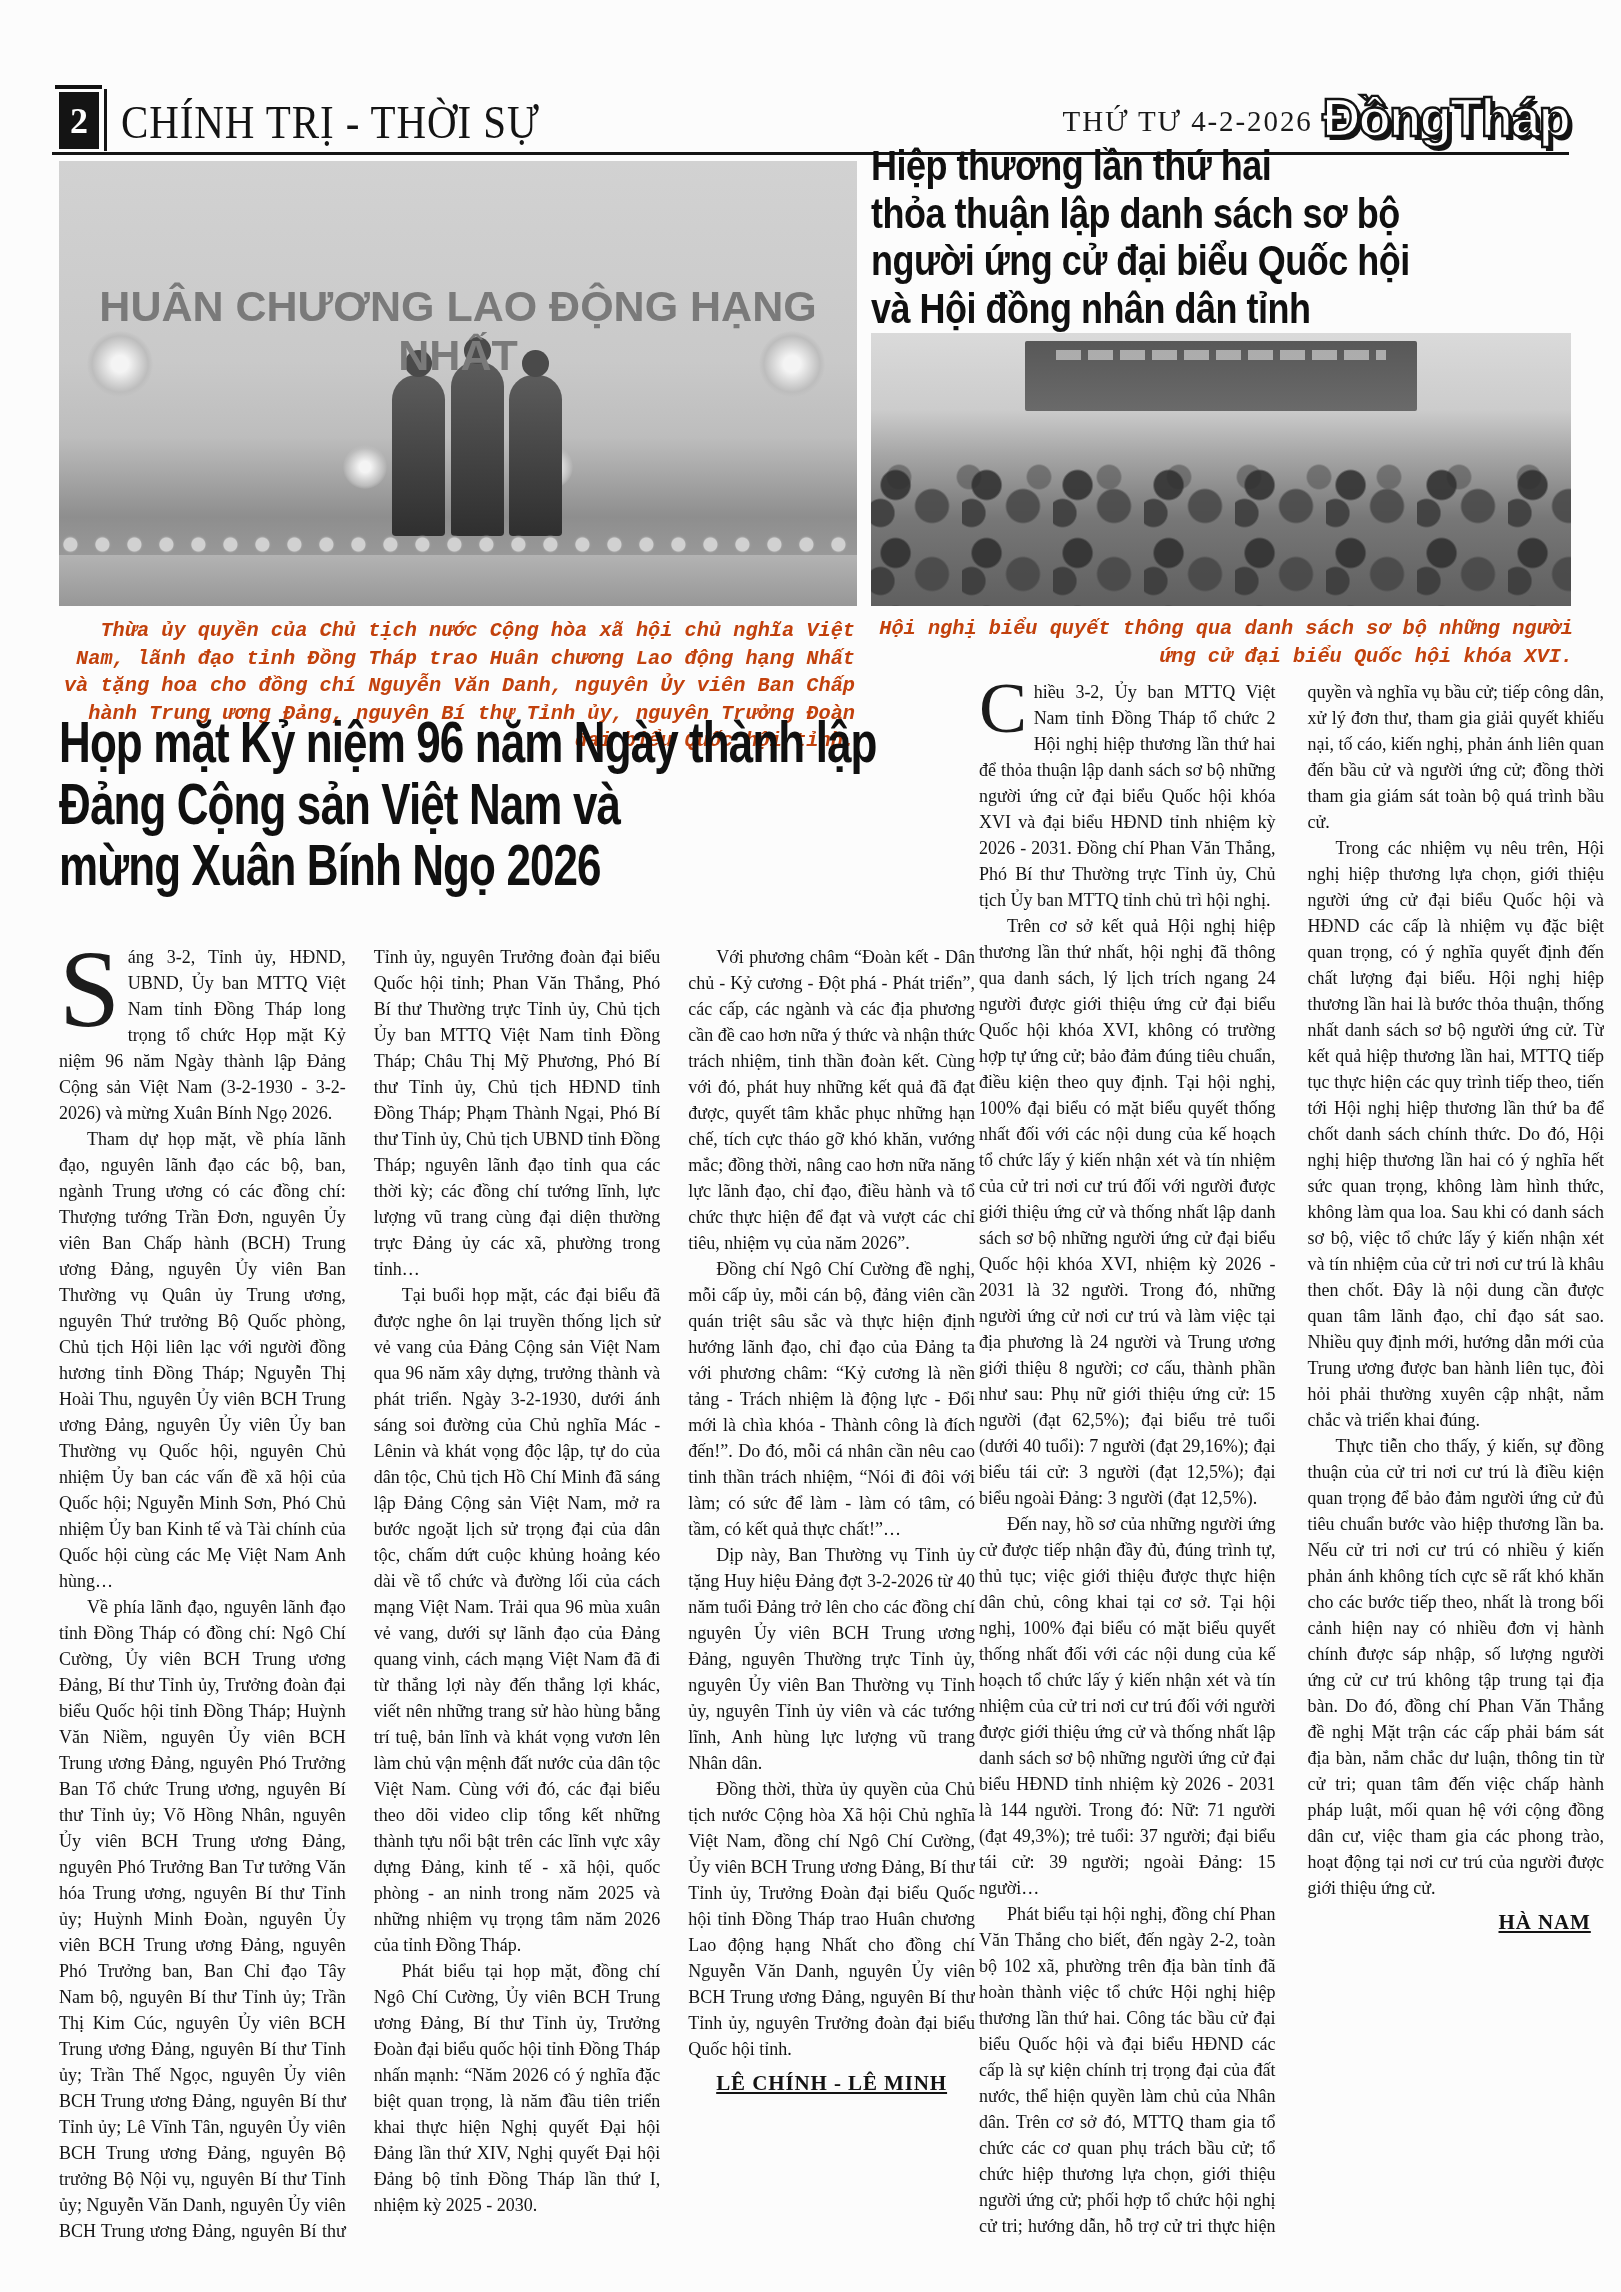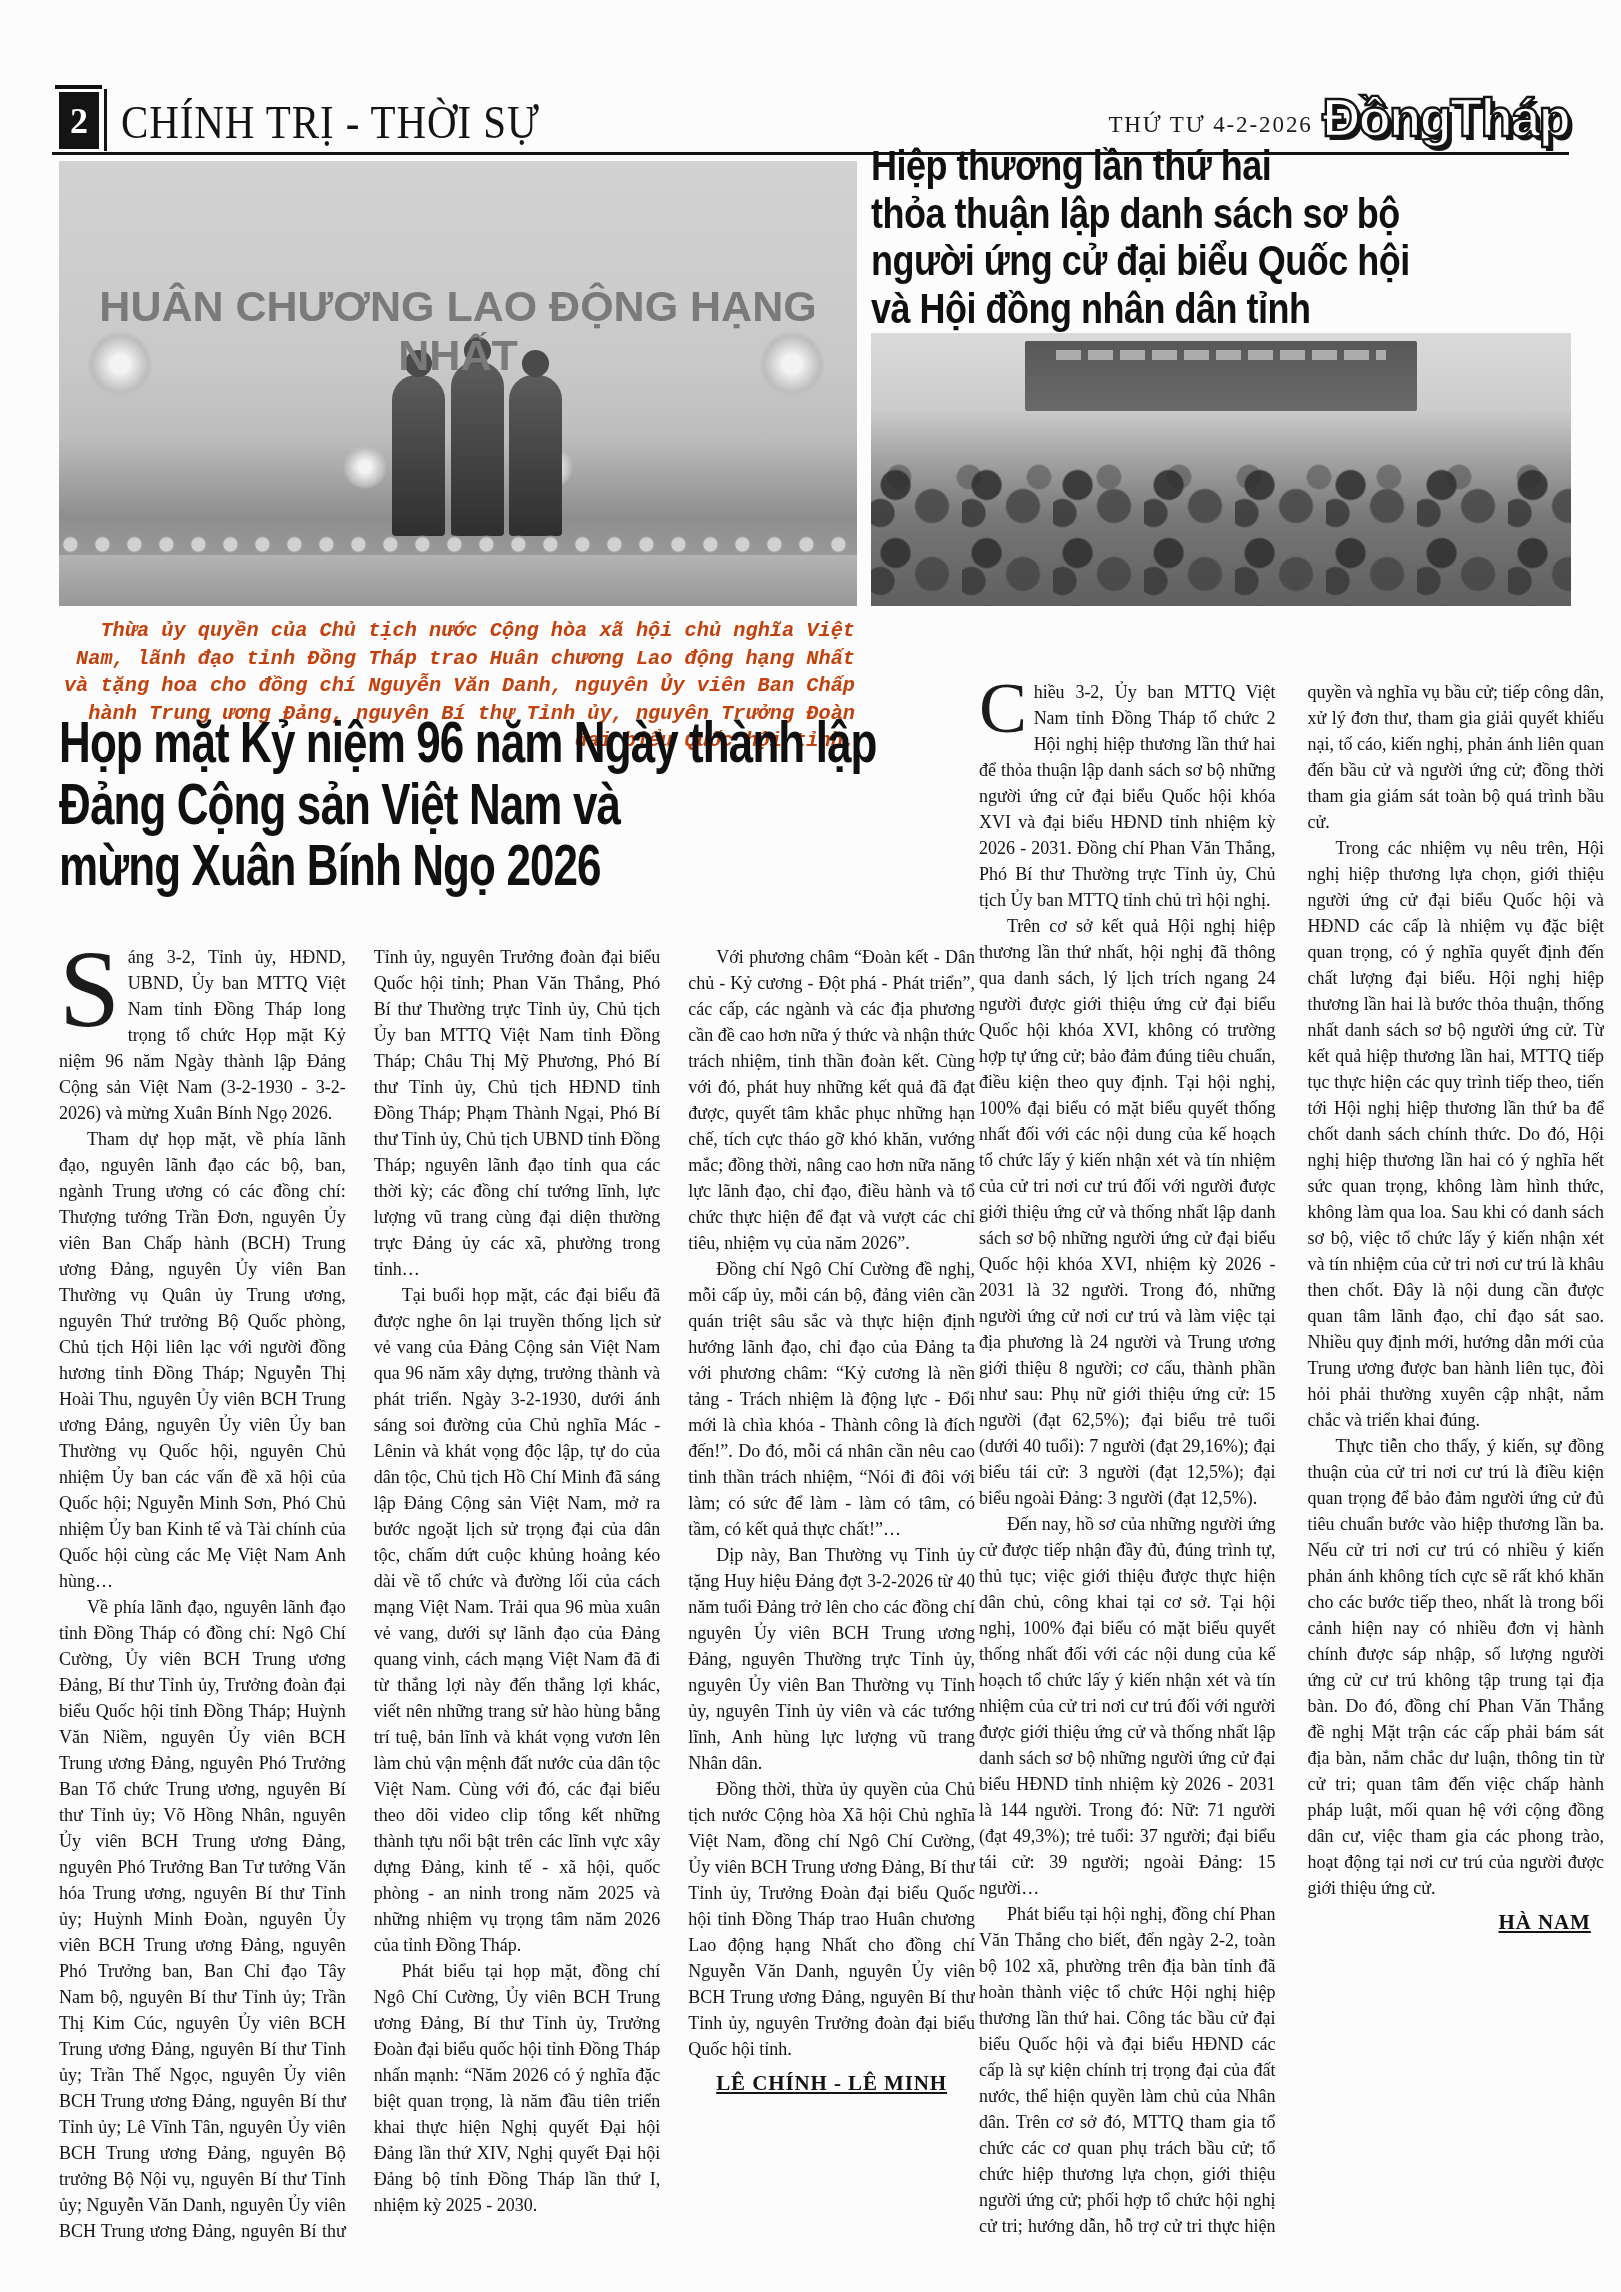--- a/index.html
+++ b/index.html
@@ -7,21 +7,21 @@
         font-family:"Liberation Serif",serif;color:#161616;}
 
   
   .pagenum-topline{position:absolute;left:55px;top:85px;width:47px;height:3.8px;background:#111;}
   .pagenum-box{position:absolute;left:59px;top:92px;width:40px;height:57px;background:#141414;
                color:#fff;font-size:36px;font-weight:bold;display:flex;align-items:center;justify-content:center;}
   .pagenum-vline{position:absolute;left:104px;top:89px;width:2.8px;height:62px;background:#141414;}
   .section-title{position:absolute;left:121px;top:95px;font-family:"Liberation Serif",serif;
                  font-size:41px;letter-spacing:0.9px;color:#141414;transform:scaleY(1.12);transform-origin:left top;white-space:nowrap;}
   .header-right{position:absolute;right:52px;top:91px;display:flex;align-items:flex-end;gap:9.5px;}
-  .header-date{font-family:"Liberation Serif",serif;font-size:23px;letter-spacing:1.9px;color:#1a1a1a;padding-bottom:5.7px;white-space:nowrap;}
+  .header-date{font-family:"Liberation Serif",serif;font-size:29px;letter-spacing:1.9px;color:#1a1a1a;padding-bottom:5.7px;white-space:nowrap;}
   .masthead{font-family:"Liberation Sans",sans-serif;font-size:53px;font-weight:bold;letter-spacing:-1.9px;
             color:#fff;-webkit-text-stroke:2.4px #141414;text-shadow:3.8px 3.8px 0 #141414;line-height:1;white-space:nowrap;}
   .header-rule{position:absolute;left:52px;top:152px;width:1517px;height:2.8px;background:#141414;}
 
   
   .photo{position:absolute;overflow:hidden;}
   .photo-left{left:59px;top:161px;width:798px;height:445px;
     background:linear-gradient(180deg,#d2d2d2 0%,#c9c9c9 45%,#bdbdbd 62%,#8e8e8e 80%,#a6a6a6 100%);}
   .photo-left .light{position:absolute;width:66px;height:66px;border-radius:50%;
     background:radial-gradient(circle,#f4f4f4 0 18%,#bdbdbd 60%,transparent 72%);}
@@ -140,20 +140,21 @@
 và Hội đồng nhân dân tỉnh</h1>
 
   <div class="photo photo-right">
     <div class="banner">
         <div class="banner-inner"></div>
       </div>
     <div class="crowd2"></div>
     <div class="crowd"></div>
   </div>
 
+  <div class="caption caption-right">Hội nghị biểu quyết thông qua danh sách sơ bộ những người ứng cử đại biểu Quốc hội khóa XVI.</div>
 
   <div class="body-flow body-right">
     <p class="para first"><span class="dropcap dropcap-right">C</span><span>hiều 3-2, Ủy ban MTTQ Việt Nam tỉnh Đồng Tháp tổ chức 2 Hội nghị hiệp thương lần thứ hai để thỏa thuận lập danh sách sơ bộ những người ứng cử đại biểu Quốc hội khóa XVI và đại biểu HĐND tỉnh nhiệm kỳ 2026 - 2031. Đồng chí Phan Văn Thắng, Phó Bí thư Thường trực Tỉnh ủy, Chủ tịch Ủy ban MTTQ tỉnh chủ trì hội nghị.</span></p>
     <div>
         <p class="para">Trên cơ sở kết quả Hội nghị hiệp thương lần thứ nhất, hội nghị đã thông qua danh sách, lý lịch trích ngang 24 người được giới thiệu ứng cử đại biểu Quốc hội khóa XVI, không có trường hợp tự ứng cử; bảo đảm đúng tiêu chuẩn, điều kiện theo quy định. Tại hội nghị, 100% đại biểu có mặt biểu quyết thống nhất đối với các nội dung của kế hoạch tổ chức lấy ý kiến nhận xét và tín nhiệm của cử tri nơi cư trú đối với người được giới thiệu ứng cử và thống nhất lập danh sách sơ bộ những người ứng cử đại biểu Quốc hội khóa XVI, nhiệm kỳ 2026 - 2031 là 32 người. Trong đó, những người ứng cử nơi cư trú và làm việc tại địa phương là 24 người và Trung ương giới thiệu 8 người; cơ cấu, thành phần như sau: Phụ nữ giới thiệu ứng cử: 15 người (đạt 62,5%); đại biểu trẻ tuổi (dưới 40 tuổi): 7 người (đạt 29,16%); đại biểu tái cử: 3 người (đạt 12,5%); đại biểu ngoài Đảng: 3 người (đạt 12,5%).</p>
         <p class="para">Đến nay, hồ sơ của những người ứng cử được tiếp nhận đầy đủ, đúng trình tự, thủ tục; việc giới thiệu được thực hiện dân chủ, công khai tại cơ sở. Tại hội nghị, 100% đại biểu có mặt biểu quyết thống nhất đối với các nội dung của kế hoạch tổ chức lấy ý kiến nhận xét và tín nhiệm của cử tri nơi cư trú đối với người được giới thiệu ứng cử và thống nhất lập danh sách sơ bộ những người ứng cử đại biểu HĐND tỉnh nhiệm kỳ 2026 - 2031 là 144 người. Trong đó: Nữ: 71 người (đạt 49,3%); trẻ tuổi: 37 người; đại biểu tái cử: 39 người; ngoài Đảng: 15 người…</p>
         <p class="para">Phát biểu tại hội nghị, đồng chí Phan Văn Thắng cho biết, đến ngày 2-2, toàn bộ 102 xã, phường trên địa bàn tỉnh đã hoàn thành việc tổ chức Hội nghị hiệp thương lần thứ hai. Công tác bầu cử đại biểu Quốc hội và đại biểu HĐND các cấp là sự kiện chính trị trọng đại của đất nước, thể hiện quyền làm chủ của Nhân dân. Trên cơ sở đó, MTTQ tham gia tổ chức các cơ quan phụ trách bầu cử; tổ chức hiệp thương lựa chọn, giới thiệu người ứng cử; phối hợp tổ chức hội nghị cử tri; hướng dẫn, hỗ trợ cử tri thực hiện quyền và nghĩa vụ bầu cử; tiếp công dân, xử lý đơn thư, tham gia giải quyết khiếu nại, tố cáo, kiến nghị, phản ánh liên quan đến bầu cử và người ứng cử; đồng thời tham gia giám sát toàn bộ quá trình bầu cử.</p>
         <p class="para">Trong các nhiệm vụ nêu trên, Hội nghị hiệp thương lựa chọn, giới thiệu người ứng cử đại biểu Quốc hội và HĐND các cấp là nhiệm vụ đặc biệt quan trọng, có ý nghĩa quyết định đến chất lượng đại biểu. Hội nghị hiệp thương lần hai là bước thỏa thuận, thống nhất danh sách sơ bộ người ứng cử. Từ kết quả hiệp thương lần hai, MTTQ tiếp tục thực hiện các quy trình tiếp theo, tiến tới Hội nghị hiệp thương lần thứ ba để chốt danh sách chính thức. Do đó, Hội nghị hiệp thương lần hai có ý nghĩa hết sức quan trọng, không làm hình thức, không làm qua loa. Sau khi có danh sách sơ bộ, việc tổ chức lấy ý kiến nhận xét và tín nhiệm của cử tri nơi cư trú là khâu then chốt. Đây là nội dung cần được quan tâm lãnh đạo, chỉ đạo sát sao. Nhiều quy định mới, hướng dẫn mới của Trung ương được ban hành liên tục, đòi hỏi phải thường xuyên cập nhật, nắm chắc và triển khai đúng.</p>
         <p class="para">Thực tiễn cho thấy, ý kiến, sự đồng thuận của cử tri nơi cư trú là điều kiện quan trọng để bảo đảm người ứng cử đủ tiêu chuẩn bước vào hiệp thương lần ba. Nếu cử tri nơi cư trú có nhiều ý kiến phản ánh không tích cực sẽ rất khó khăn cho các bước tiếp theo, nhất là trong bối cảnh hiện nay có nhiều đơn vị hành chính được sáp nhập, số lượng người ứng cử cư trú không tập trung tại địa bàn. Do đó, đồng chí Phan Văn Thắng đề nghị Mặt trận các cấp phải bám sát địa bàn, nắm chắc dư luận, thông tin từ cử tri; quan tâm đến việc chấp hành pháp luật, mối quan hệ với cộng đồng dân cư, việc tham gia các phong trào, hoạt động tại nơi cư trú của người được giới thiệu ứng cử.</p>
       </div>

